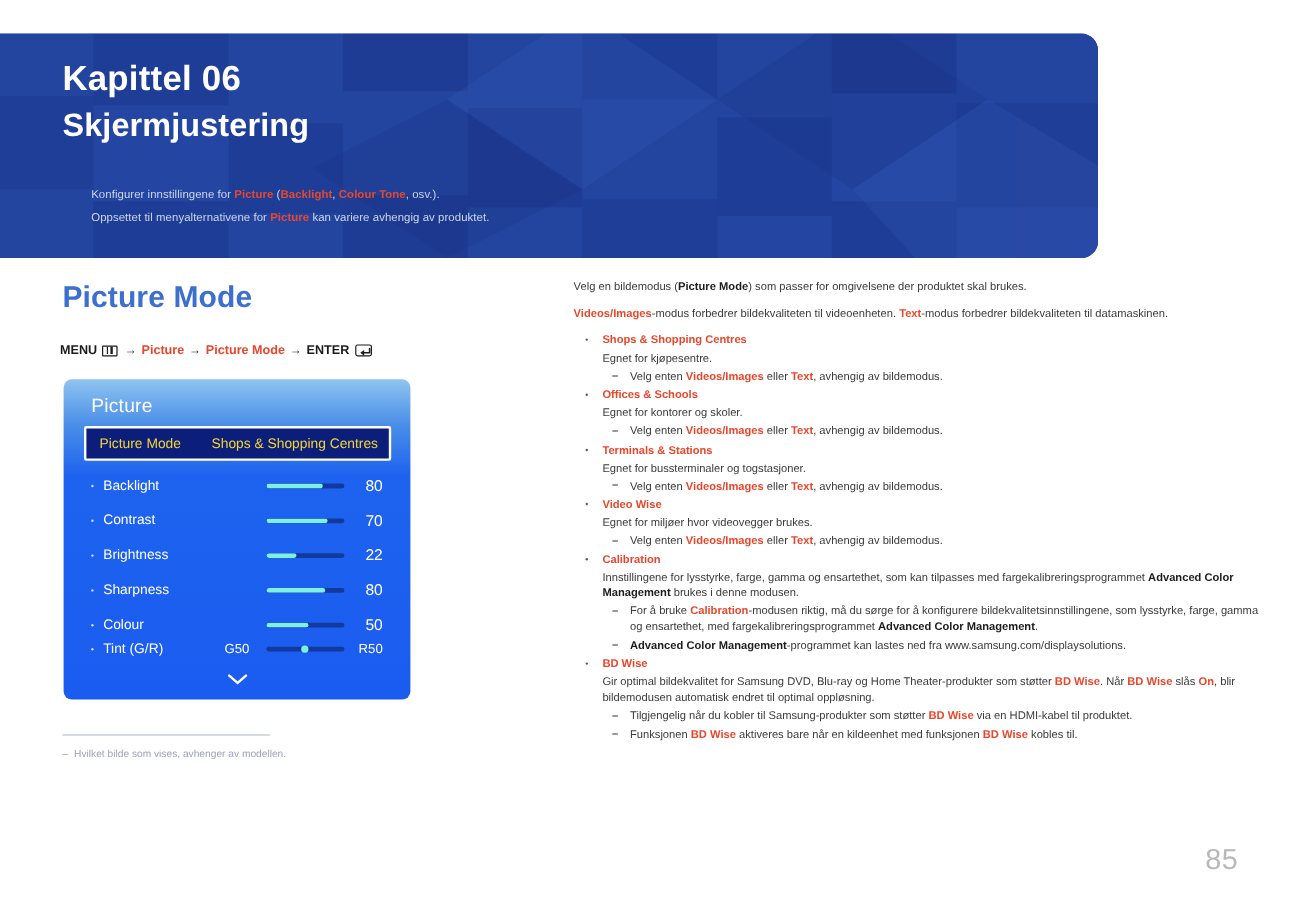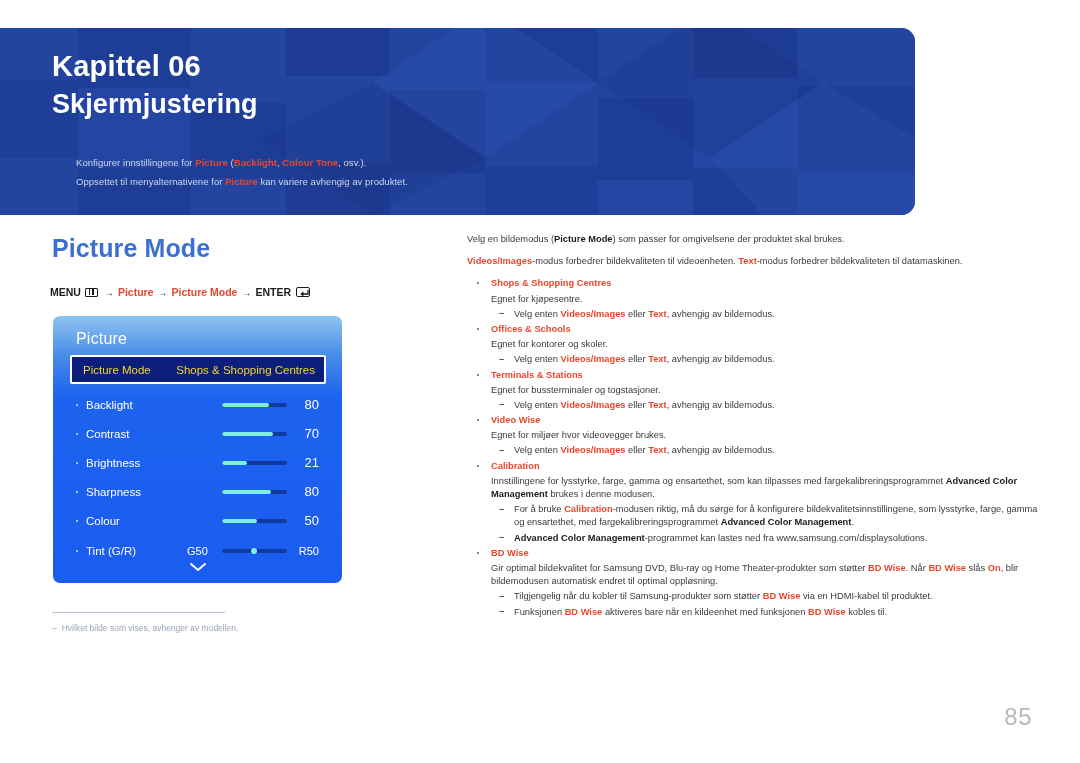--- a/index.html
+++ b/index.html
@@ -280,21 +280,21 @@
     font-size: 8.5px;
     color: #9ba3bb;
     display: flex;
     gap: 5px;
   }
   .footnote .dash { color: #9ba3bb; }
 
   
   .body-col {
     position: absolute;
-    left: 467px;
+    left: 478px;
     top: 233px;
     width: 578px;
     font-size: 9.3px;
     color: #3a3a3a;
     line-height: 1.42;
   }
   .para {
     margin-bottom: 9px;
     letter-spacing: 0.01px;
   }
@@ -450,42 +450,42 @@
       </span>
     <span class="num">70</span>
   </div>
 
   <div class="osd-row" style="top:132px;">
     <span class="dot"></span>
     <span class="label">Brightness</span>
     <span class="slider">
         <span class="fill" style="width:38%"></span>
       </span>
-    <span class="num">21</span>
+    <span class="num">22</span>
   </div>
 
   <div class="osd-row" style="top:161px;">
     <span class="dot"></span>
     <span class="label">Sharpness</span>
     <span class="slider">
         <span class="fill" style="width:76%"></span>
       </span>
     <span class="num">80</span>
   </div>
 
   <div class="osd-row" style="top:190px;">
     <span class="dot"></span>
     <span class="label">Colour</span>
     <span class="slider">
         <span class="fill" style="width:54%"></span>
       </span>
     <span class="num">50</span>
   </div>
 
-  <div class="osd-row" style="top:220px;">
+  <div class="osd-row" style="top:210px;">
     <span class="dot"></span>
     <span class="label">Tint (G/R)</span>
     <span class="tint-left">G50</span>
     <span class="tint-track">
         <span class="tint-knob"></span>
       </span>
     <span class="tint-right">R50</span>
   </div>
 
   <div class="osd-chevron">

